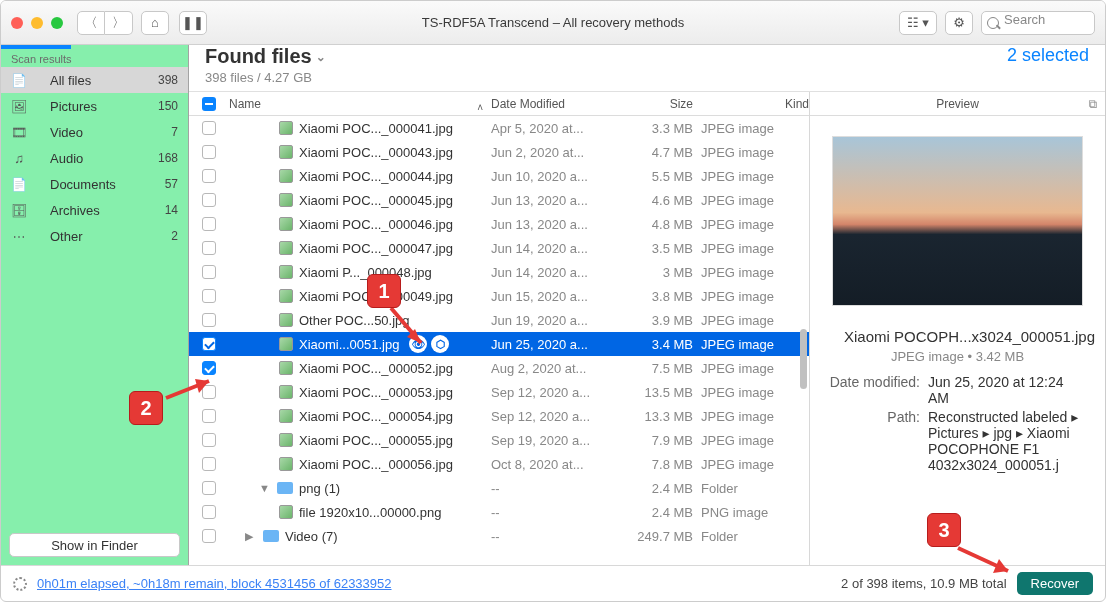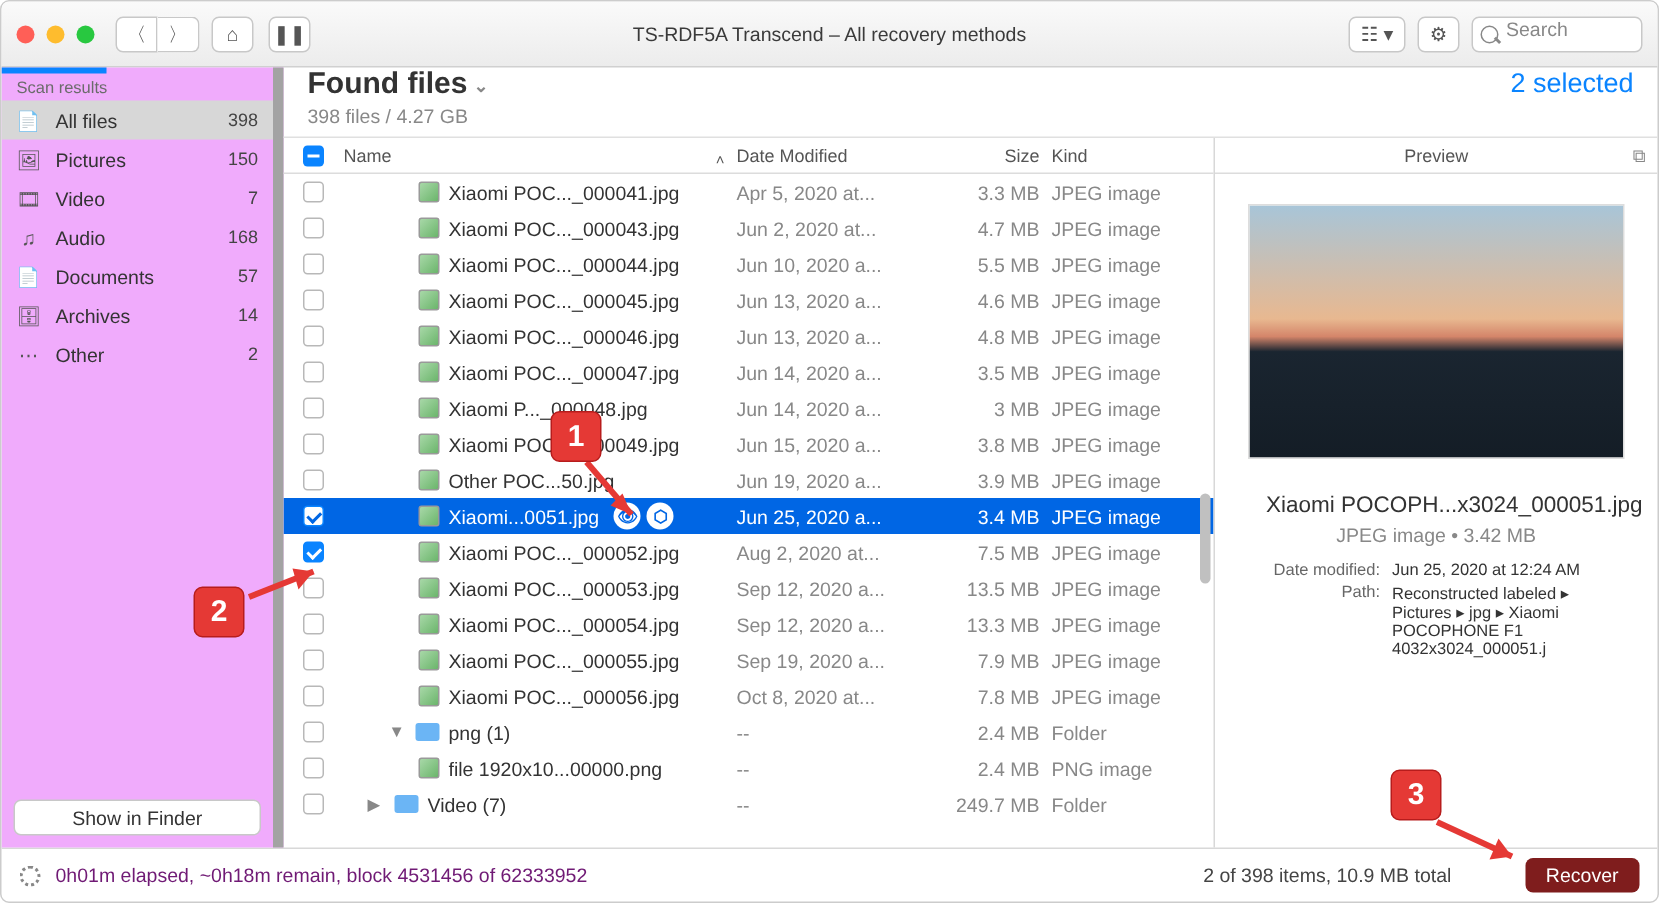--- a/index.html
+++ b/index.html
@@ -14,43 +14,43 @@
 .tbtn-group .tbtn:first-child{border-radius:5px 0 0 5px;}
 .tbtn-group .tbtn:last-child{border-radius:0 5px 5px 0;border-left:none;}
 .title{flex:1;text-align:center;color:#3a3a3a;font-size:13px;}
 .right-tools{display:flex;gap:8px;align-items:center;}
 .search{height:24px;width:114px;border:1px solid #c8c8c8;border-radius:5px;padding:0 6px 0 22px;position:relative;background:#fff;color:#888;display:flex;}
 .search::before{content:"";position:absolute;left:5px;top:5px;width:10px;height:10px;border:1.5px solid #888;border-radius:50%;}
 .search::after{content:"";position:absolute;left:14px;top:14px;width:5px;height:1.5px;background:#888;transform:rotate(45deg);}
 
 .content{display:flex;height:calc(100% - 44px - 36px);}
 
-.sidebar{width:188px;background:#f0abfc;border-right:7px solid #a3a3a3;display:flex;flex-direction:column;}
+.sidebar{width:188px;background:#86efac;border-right:1px solid #a3a3a3;display:flex;flex-direction:column;}
 .sidebar-top-tab{height:4px;width:70px;background:#0a84ff;margin-left:0;}
 .side-header{padding:4px 10px 2px;color:#6b6b6b;font-size:11px;}
 .side-list{flex:1;}
 .side-item{display:flex;align-items:center;height:26px;padding:0 10px;gap:10px;cursor:default;}
 .side-item.selected{background:#d7d7d7;}
 .side-item .icon{width:16px;text-align:center;color:#555;}
-.side-item .label{flex:1;}
+.side-item .label{flex:1;margin-left:13px;}
 .side-item .count{color:#444;font-size:12px;}
 .show-finder{margin:8px;border:1px solid #c8c8c8;border-radius:5px;background:#fff;height:24px;display:flex;align-items:center;justify-content:center;}
 
 .main{flex:1;display:flex;flex-direction:column;min-width:0;}
 .main-header{padding:0 16px 6px;display:flex;justify-content:space-between;align-items:flex-start;border-bottom:1px solid #e0e0e0;}
 .ff-title{font-size:20px;font-weight:700;display:flex;align-items:center;gap:4px;}
 .ff-sub{color:#888;font-size:13px;margin-top:2px;}
 .selected-count{color:#0a84ff;font-size:18px;margin-left:42px;}
 .col-headers{display:flex;align-items:center;height:24px;border-bottom:1px solid #dcdcdc;font-size:12px;color:#555;padding-left:6px;}
 .col-check{width:28px;display:flex;align-items:center;justify-content:center;}
 .col-name{flex:1;padding-left:6px;position:relative;}
 .col-name .asc{position:absolute;right:8px;top:5px;font-size:10px;}
 .col-date{width:130px;}
 .col-size{width:80px;text-align:right;padding-right:8px;}
-.col-kind{width:108px;}
+.col-kind{width:108px;text-align:right;}
 .hdr-check{width:14px;height:14px;border-radius:3px;background:#0a84ff;position:relative;}
 .hdr-check::after{content:"";position:absolute;left:3px;top:6px;width:8px;height:2px;background:#fff;}
 .file-list{flex:1;overflow:hidden;}
 .row{display:flex;align-items:center;height:24px;padding-left:6px;font-size:13px;}
 .row .chk{width:28px;display:flex;align-items:center;justify-content:center;}
 .row .chkbox{width:14px;height:14px;border:1px solid #b8b8b8;border-radius:3px;background:#fff;}
 .row .chkbox.checked{background:#0a84ff;border-color:#0a84ff;position:relative;}
 .row .chkbox.checked::after{content:"";position:absolute;left:2px;top:3px;width:7px;height:4px;border-left:2px solid #fff;border-bottom:2px solid #fff;transform:rotate(-45deg);}
 .row .name-cell{flex:1;display:flex;align-items:center;gap:6px;padding-left:56px;min-width:0;}
 .row.folder .name-cell{padding-left:28px;}
@@ -65,30 +65,30 @@
 .row .disclosure{width:12px;color:#888;font-size:11px;}
 .action-icons{display:flex;gap:4px;margin-left:4px;}
 .circle-btn{width:18px;height:18px;border-radius:50%;background:#fff;display:flex;align-items:center;justify-content:center;color:#0066e4;font-size:11px;font-weight:bold;}
 
 .preview{width:296px;border-left:1px solid #d8d8d8;display:flex;flex-direction:column;}
 .preview-hdr{height:24px;border-bottom:1px solid #dcdcdc;display:flex;align-items:center;justify-content:center;position:relative;font-size:12px;color:#555;}
 .preview-hdr .popout{position:absolute;right:8px;top:5px;font-size:12px;color:#888;}
 .preview-img{margin:20px 22px 10px;height:170px;background:linear-gradient(to bottom,#a8c5d8 0%,#e8b890 45%,#d4856a 52%,#1a2530 58%,#141d26 100%);border:1px solid #ddd;}
 .preview-name{text-align:right;font-size:15px;padding:12px 10px 4px;font-weight:500;}
 .preview-meta{text-align:center;color:#888;font-size:13px;padding-bottom:10px;}
-.preview-details{padding:0 18px;font-size:11px;}
+.preview-details{padding:0 18px;font-size:14px;}
 .preview-details .drow{display:flex;margin-bottom:3px;}
 .preview-details .k{width:100px;text-align:right;color:#666;padding-right:8px;}
 .preview-details .v{flex:1;color:#333;}
 
 .footer{height:36px;border-top:1px solid #d8d8d8;display:flex;align-items:center;padding:0 12px;gap:10px;font-size:13px;}
 .spinner{width:14px;height:14px;border:2px dotted #888;border-radius:50%;}
-.footer .status{flex:1;color:#701a75;}
+.footer .status{flex:1;color:#3b82f6;text-decoration:underline;}
 .footer .totals{color:#444;}
-.recover-btn{background:#7f1d1d;color:#fff;border:none;border-radius:5px;padding:4px 14px;font-size:13px;margin-left:39px;}
+.recover-btn{background:#0f766e;color:#fff;border:none;border-radius:5px;padding:4px 14px;font-size:13px;}
 
 .marker{position:absolute;width:34px;height:34px;background:#e53935;border-radius:6px;color:#fff;font-weight:bold;font-size:20px;display:flex;align-items:center;justify-content:center;border:1px solid #b71c1c;z-index:50;}
 .arrow{position:absolute;z-index:49;}
 .jpeg-icon{width:14px;height:14px;background:linear-gradient(135deg,#a8d8a8,#6bb56b);border:1px solid #999;border-radius:2px;}
 .folder-icon-i{width:16px;height:12px;background:#6bb5f5;border-radius:2px;}
 .scrollbar{position:absolute;right:2px;top:50%;width:7px;height:60px;background:#c0c0c0;border-radius:4px;}
 .main-area{position:relative;display:flex;flex:1;min-width:0;}
 </style>
 </head>
 <body>

